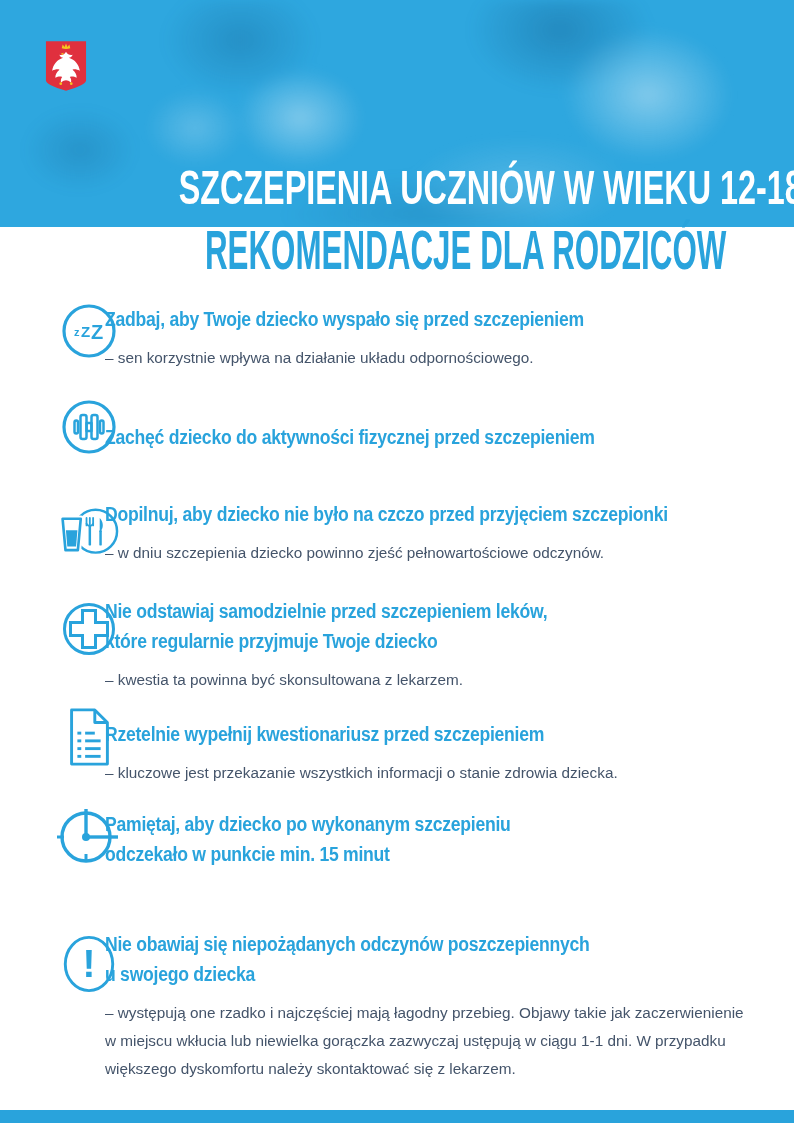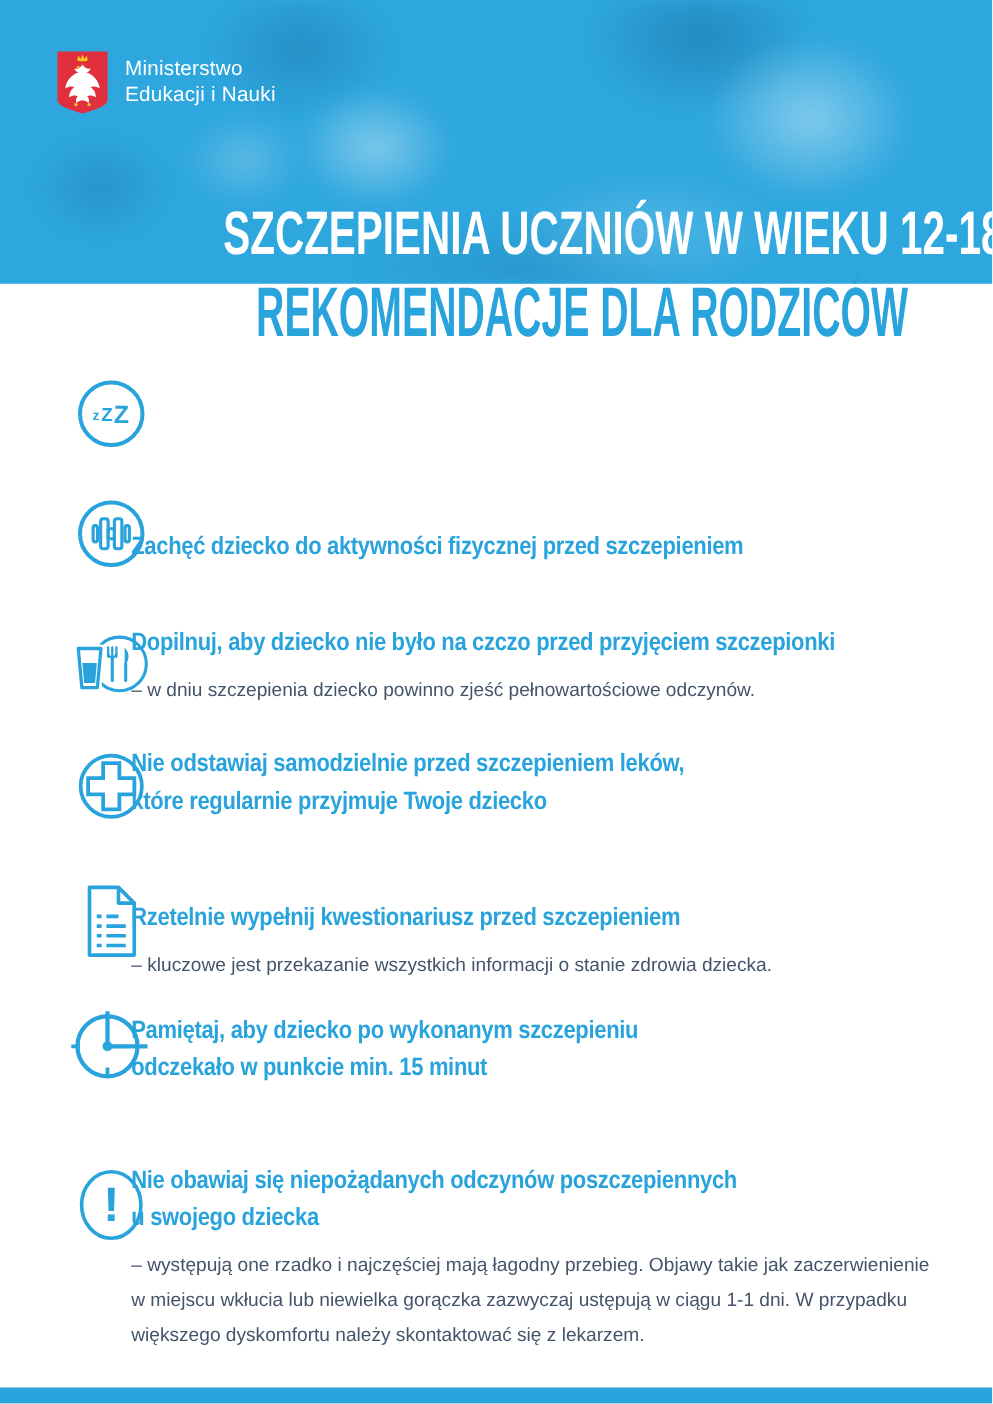--- a/index.html
+++ b/index.html
@@ -125,43 +125,43 @@
     <div class="photo-blur"></div>
     <div class="logo">
       <svg width="42" height="52" viewBox="0 0 44 54">
         <path class="shield-bg" d="M1 1 H43 V42 Q43 47 22 53 Q1 47 1 42 Z"></path>
         <path class="eagle-body" d="M22 12 C20.5 15 17.5 16 15 15.2 C15.8 17.2 17.3 18.2 19 18.4 C12.5 20.5 8.5 25.5 7.5 32 C10.5 30.3 13.2 30 15.2 30.8 C12.2 33 10.8 36 10.8 39.4 C13.4 37.8 16 37.6 18 38.4 C16.6 40.2 16.2 42.2 16.8 44.2 C18.6 42.6 20.6 41.8 22 41.8 C23.4 41.8 25.4 42.6 27.2 44.2 C27.8 42.2 27.4 40.2 26 38.4 C28 37.6 30.6 37.8 33.2 39.4 C33.2 36 31.8 33 28.8 30.8 C30.8 30 33.5 30.3 36.5 32 C35.5 25.5 31.5 20.5 25 18.4 C26.7 18.2 28.2 17.2 29 15.2 C26.5 16 23.5 15 22 12 Z"></path>
         <path class="eagle-gold" d="M17.5 8.5 L18.5 4.5 L20.5 7 L22 3.5 L23.5 7 L25.5 4.5 L26.5 8.5 Q22 10 17.5 8.5 Z"></path>
         <path class="eagle-gold" d="M19.5 13 l-3 1.1 l2.4 1.3 z"></path>
         <circle class="eagle-gold" cx="16.5" cy="45.5" r="1.4"></circle>
         <circle class="eagle-gold" cx="27.5" cy="45.5" r="1.4"></circle>
       </svg>
-      <div class="logo-text">
-        <div>Ministerstwo</div>
-        <div>Edukacji i Nauki</div>
-      </div>
     </div>
     <div class="title-wrap">
       <span class="title">SZCZEPIENIA UCZNIÓW W WIEKU 12-18 LAT</span>
     </div>
   </header>
 
   <div class="subtitle-wrap">
     <span class="subtitle">REKOMENDACJE DLA RODZICÓW</span>
   </div>
 
   <div class="icon icon-1">
     <svg width="56" height="56" viewBox="0 0 56 56">
       <circle cx="28" cy="28" r="25" fill="none" stroke="currentColor" stroke-width="3.2"></circle>
       <text fill="currentColor" font-family="Liberation Sans, sans-serif" font-weight="bold">
         <tspan x="13" y="33" font-size="11">z</tspan>
         <tspan x="20" y="34" font-size="15">Z</tspan>
         <tspan x="30" y="35.5" font-size="20">Z</tspan>
       </text>
     </svg>
+  </div>
+  <div class="item item-1">
+    <h2 class="item-title">Zadbaj, aby Twoje dziecko wyspało się przed szczepieniem</h2>
+    <p class="item-desc">– sen korzystnie wpływa na działanie układu odpornościowego.</p>
   </div>
 
   <div class="icon icon-2">
     <svg width="56" height="56" viewBox="0 0 56 56">
       <circle cx="28" cy="28" r="25" fill="none" stroke="currentColor" stroke-width="3.2"></circle>
       <g fill="none" stroke="currentColor" stroke-width="2.5" stroke-linejoin="round">
         <rect x="13.5" y="21.5" width="3.5" height="13" rx="1.7"></rect>
         <rect x="19.5" y="16" width="6" height="24" rx="2"></rect>
         <rect x="25.5" y="24" width="5" height="8"></rect>
         <rect x="30.5" y="16" width="6" height="24" rx="2"></rect>
@@ -197,20 +197,21 @@
 
   <div class="icon icon-4">
     <svg width="56" height="56" viewBox="0 0 56 56">
       <circle cx="28" cy="28" r="24.5" fill="none" stroke="currentColor" stroke-width="3"></circle>
       <path d="M21.5 9.5 H34.5 V21.5 H46.5 V34.5 H34.5 V46.5 H21.5 V34.5 H9.5 V21.5 H21.5 Z" fill="none" stroke="currentColor" stroke-width="3" stroke-linejoin="miter"></path>
     </svg>
   </div>
   <div class="item item-4">
     <h2 class="item-title">Nie odstawiaj samodzielnie przed szczepieniem leków,
 które regularnie przyjmuje Twoje dziecko</h2>
+    <p class="item-desc">– kwestia ta powinna być skonsultowana z lekarzem.</p>
   </div>
 
   <div class="icon icon-5">
     <svg width="48" height="60" viewBox="0 0 48 62">
       <path d="M6 3 H30 L43 16 V59 H6 Z" fill="none" stroke="currentColor" stroke-width="3" stroke-linejoin="round"></path>
       <path d="M30 3 V16 H43" fill="none" stroke="currentColor" stroke-width="3" stroke-linejoin="round"></path>
       <g stroke="currentColor" stroke-width="3" fill="none">
         <path d="M12 27 H16"></path>
           <path d="M20 27 H30"></path>
         <path d="M12 35 H16"></path>

